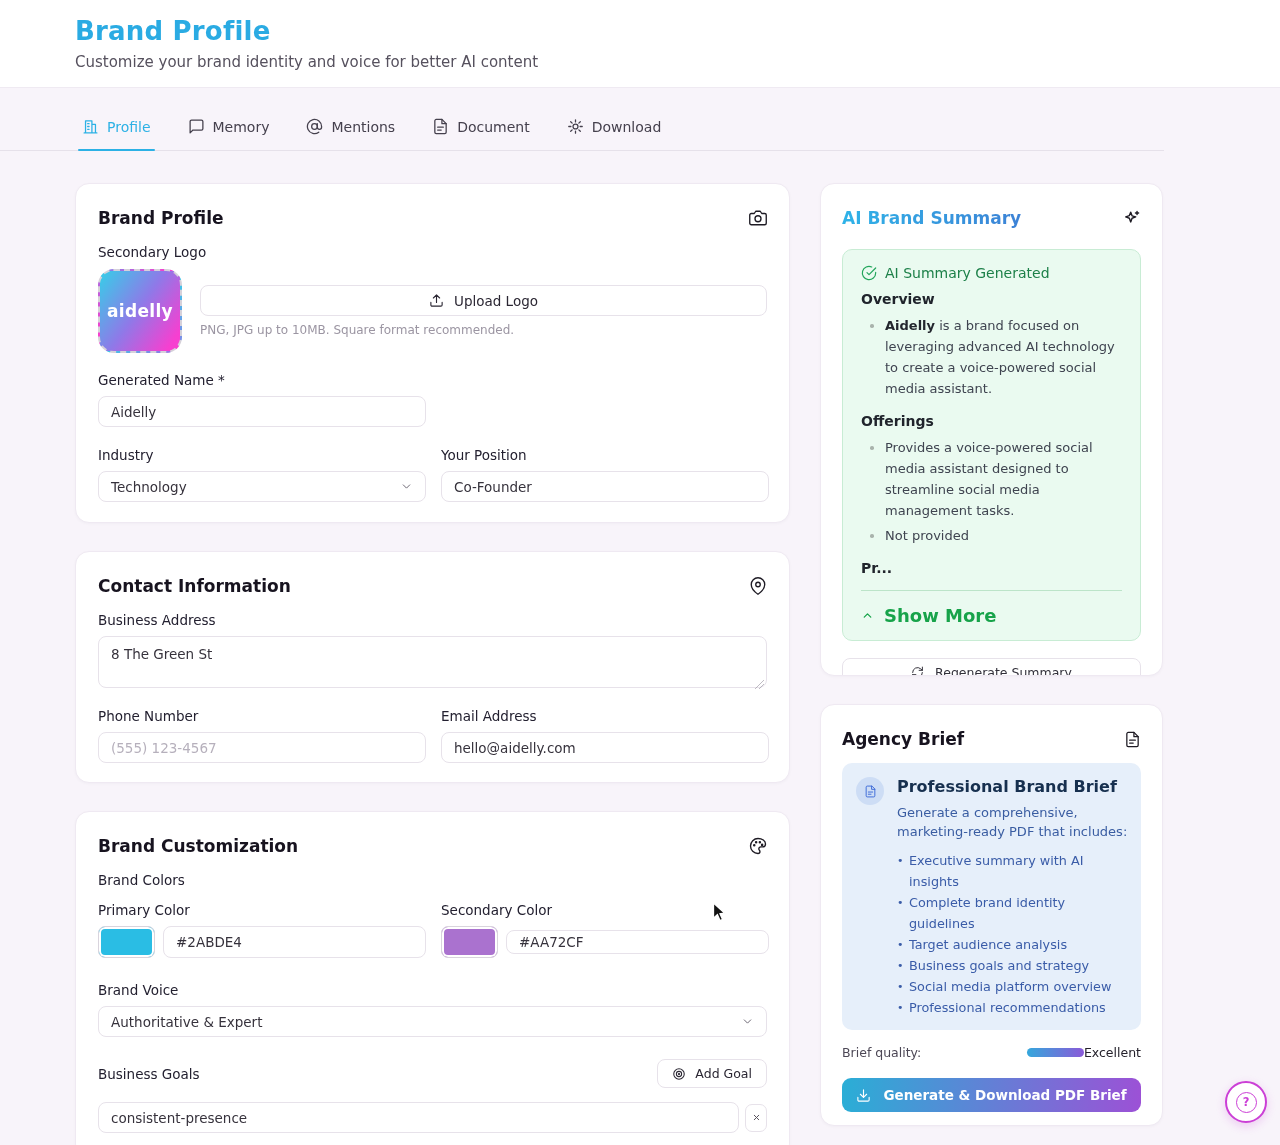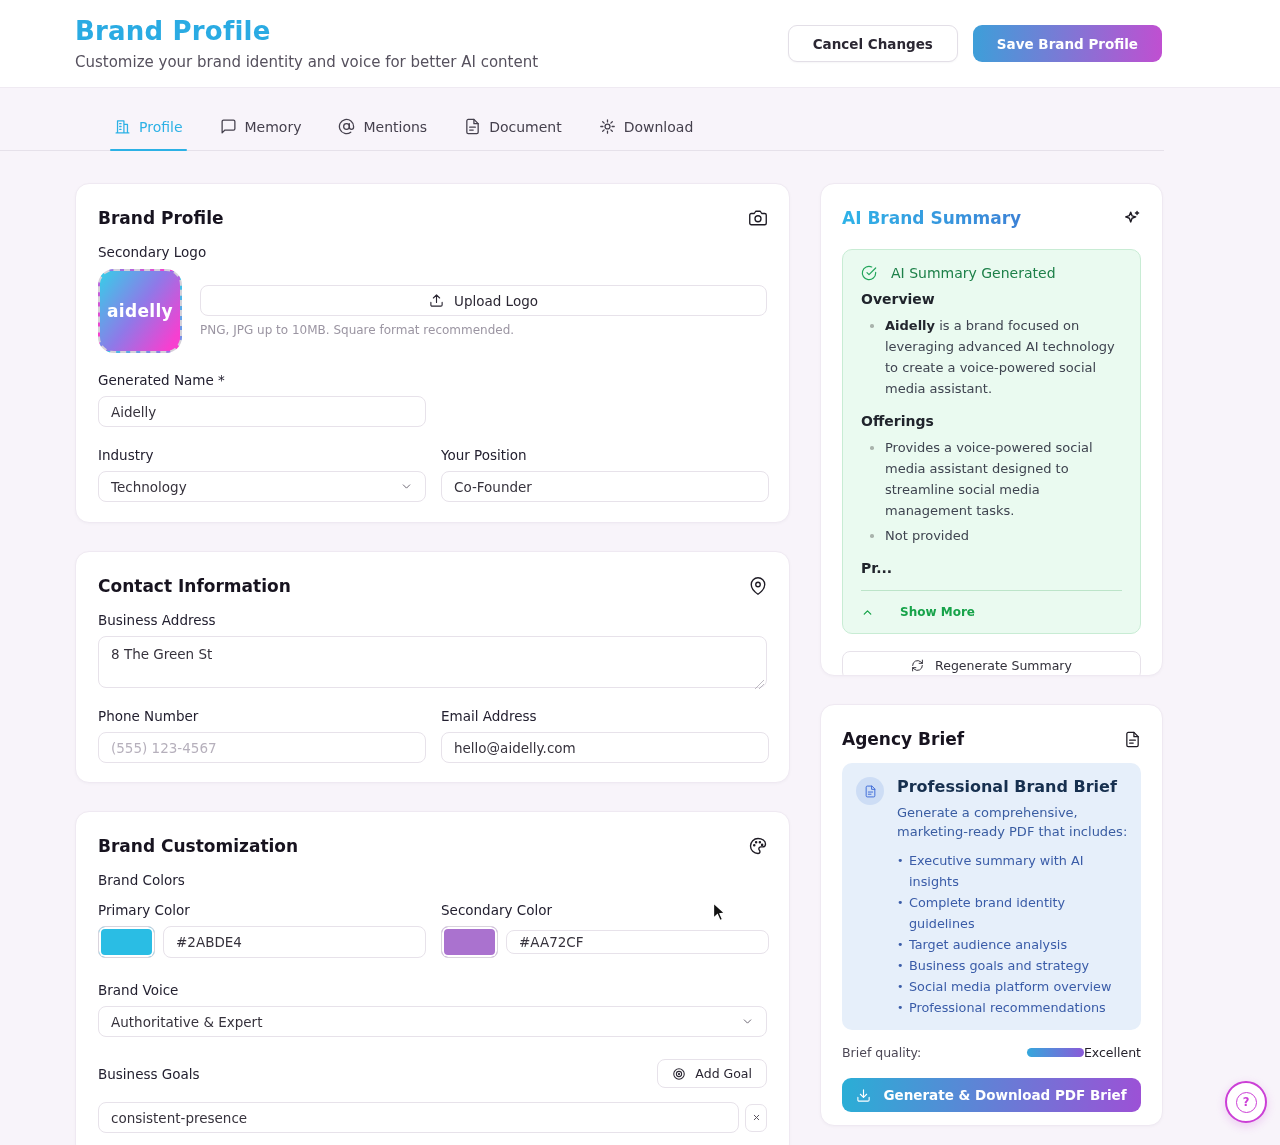--- a/index.html
+++ b/index.html
@@ -21,21 +21,21 @@
   .page-subtitle { font-size:15px; color:#56515e; margin-top:7px; }
   .hdr-actions { display:flex; gap:15px; }
   .btn { border:none; cursor:pointer; border-radius:9px; font-family:inherit;
          font-size:13.5px; font-weight:600; display:flex; align-items:center; justify-content:center; }
   .btn-ghost { background:#fff; border:1px solid #e3dfe7; color:#2b2733; height:37px; padding:0 24px;
                box-shadow:0 1px 2px rgba(30,20,40,.04); }
   .btn-save  { color:#fff; height:37px; padding:0 24px;
                background:linear-gradient(92deg,#3d9fd9 0%,#c04fd1 100%); }
 
   
-  .tabs-wrap { width:1164px; margin:30px 0 0 0; padding-left:114px;
+  .tabs-wrap { width:1164px; margin:30px 0 0 0; padding-left:82px;
                border-bottom:1px solid #e6e1ea; display:flex; gap:37px; }
   .tab { display:flex; align-items:center; gap:8px; padding-bottom:15px; font-size:14px;
          color:#45404d; cursor:pointer; position:relative; }
   .tab .ticon { width:17px; height:17px; }
   .tab.active { color:#2cb1e5; font-weight:500; }
   .tab.active::after { content:""; position:absolute; left:-4px; right:-4px; bottom:-1px;
                        height:2.5px; background:#2cb1e5; border-radius:2px; }
 
   
   .content { display:flex; gap:30px; padding:32px 0 0 75px; align-items:flex-start; }
@@ -92,33 +92,33 @@
                  border-radius:7px; display:flex; align-items:center; justify-content:center;
                  color:#55505c; cursor:pointer; }
 
   
   .card-ai { padding:24px 21px 22px; height:493px; overflow:hidden; }
   .ai-title { font-size:17px; font-weight:600;
               background:linear-gradient(90deg,#2fb3e8,#3d82d6);
               -webkit-background-clip:text; background-clip:text; color:transparent; }
   .green-panel { margin-top:21px; background:#eafaf0; border:1px solid #c8ecd4; border-radius:10px;
                  padding:15px 18px 14px; }
-  .ai-status { display:flex; align-items:center; gap:14px; color:#1d8049; font-size:14px;
+  .ai-status { display:flex; align-items:center; gap:8px; color:#1d8049; font-size:14px;
                font-weight:500; margin-bottom:10px; }
   .ai-h4 { font-size:14px; font-weight:600; color:#20242c; margin:4px 0 8px; }
   .ai-ul { list-style:none; margin-bottom:14px; }
   .ai-ul li { position:relative; padding-left:24px; font-size:13px; color:#3f4450;
               line-height:21px; margin-bottom:4px; }
   .ai-ul li::before { content:""; position:absolute; left:9px; top:9px; width:3.5px; height:3.5px;
                       border-radius:50%; background:#a9b3ac; }
   .ai-bold { font-weight:700; color:#23262e; }
   .ai-trunc { font-size:14px; font-weight:600; color:#20242c; margin-top:14px; }
   .ai-divider { border:none; border-top:1px solid #bce4c9; margin-top:14px; }
-  .showmore { display:flex; align-items:center; gap:26px; margin-top:14px; color:#17a34a;
-              font-size:12px; font-weight:600; cursor:pointer; }
+  .showmore { display:flex; align-items:center; gap:10px; margin-top:14px; color:#17a34a;
+              font-size:18px; font-weight:600; cursor:pointer; }
   .regen-btn { margin-top:17px; width:100%; height:29px; background:#fff; border:1px solid #e7e2ea;
                border-radius:8px; display:flex; align-items:center; justify-content:center; gap:11px;
                font-size:12.5px; font-weight:500; color:#32303a; cursor:pointer; font-family:inherit; }
 
   
   .card-brief { padding:24px 21px 12px; height:422px; overflow:hidden; }
   .blue-panel { margin-top:14px; background:#e6effa; border-radius:10px; padding:14px 12px 12px 14px;
                 display:flex; }
   .bp-icon-circle { width:28px; height:28px; border-radius:50%; background:#cdddf5; flex:none;
                     display:flex; align-items:center; justify-content:center; color:#3f6cd8; }
@@ -151,24 +151,20 @@
 </head>
 <body>
 
 <div class="page">
 
   <header class="top-header">
     <div>
       <h1 class="page-title">Brand Profile</h1>
       <p class="page-subtitle">Customize your brand identity and voice for better AI content</p>
     </div>
-    <div class="hdr-actions">
-      <button class="btn btn-ghost">Cancel Changes</button>
-      <button class="btn btn-save">Save Brand Profile</button>
-    </div>
   </header>
 
   <nav class="tabs-wrap">
     <div class="tab active">
       <span class="ticon">
         <svg class="ic" width="17" height="17" viewBox="0 0 24 24">
             <path d="M3 21h18M5 21V4h9v17M14 9h5v12M8 8h2M8 12h2M8 16h2"></path>
           </svg>
       </span>
       <span>Profile</span>

